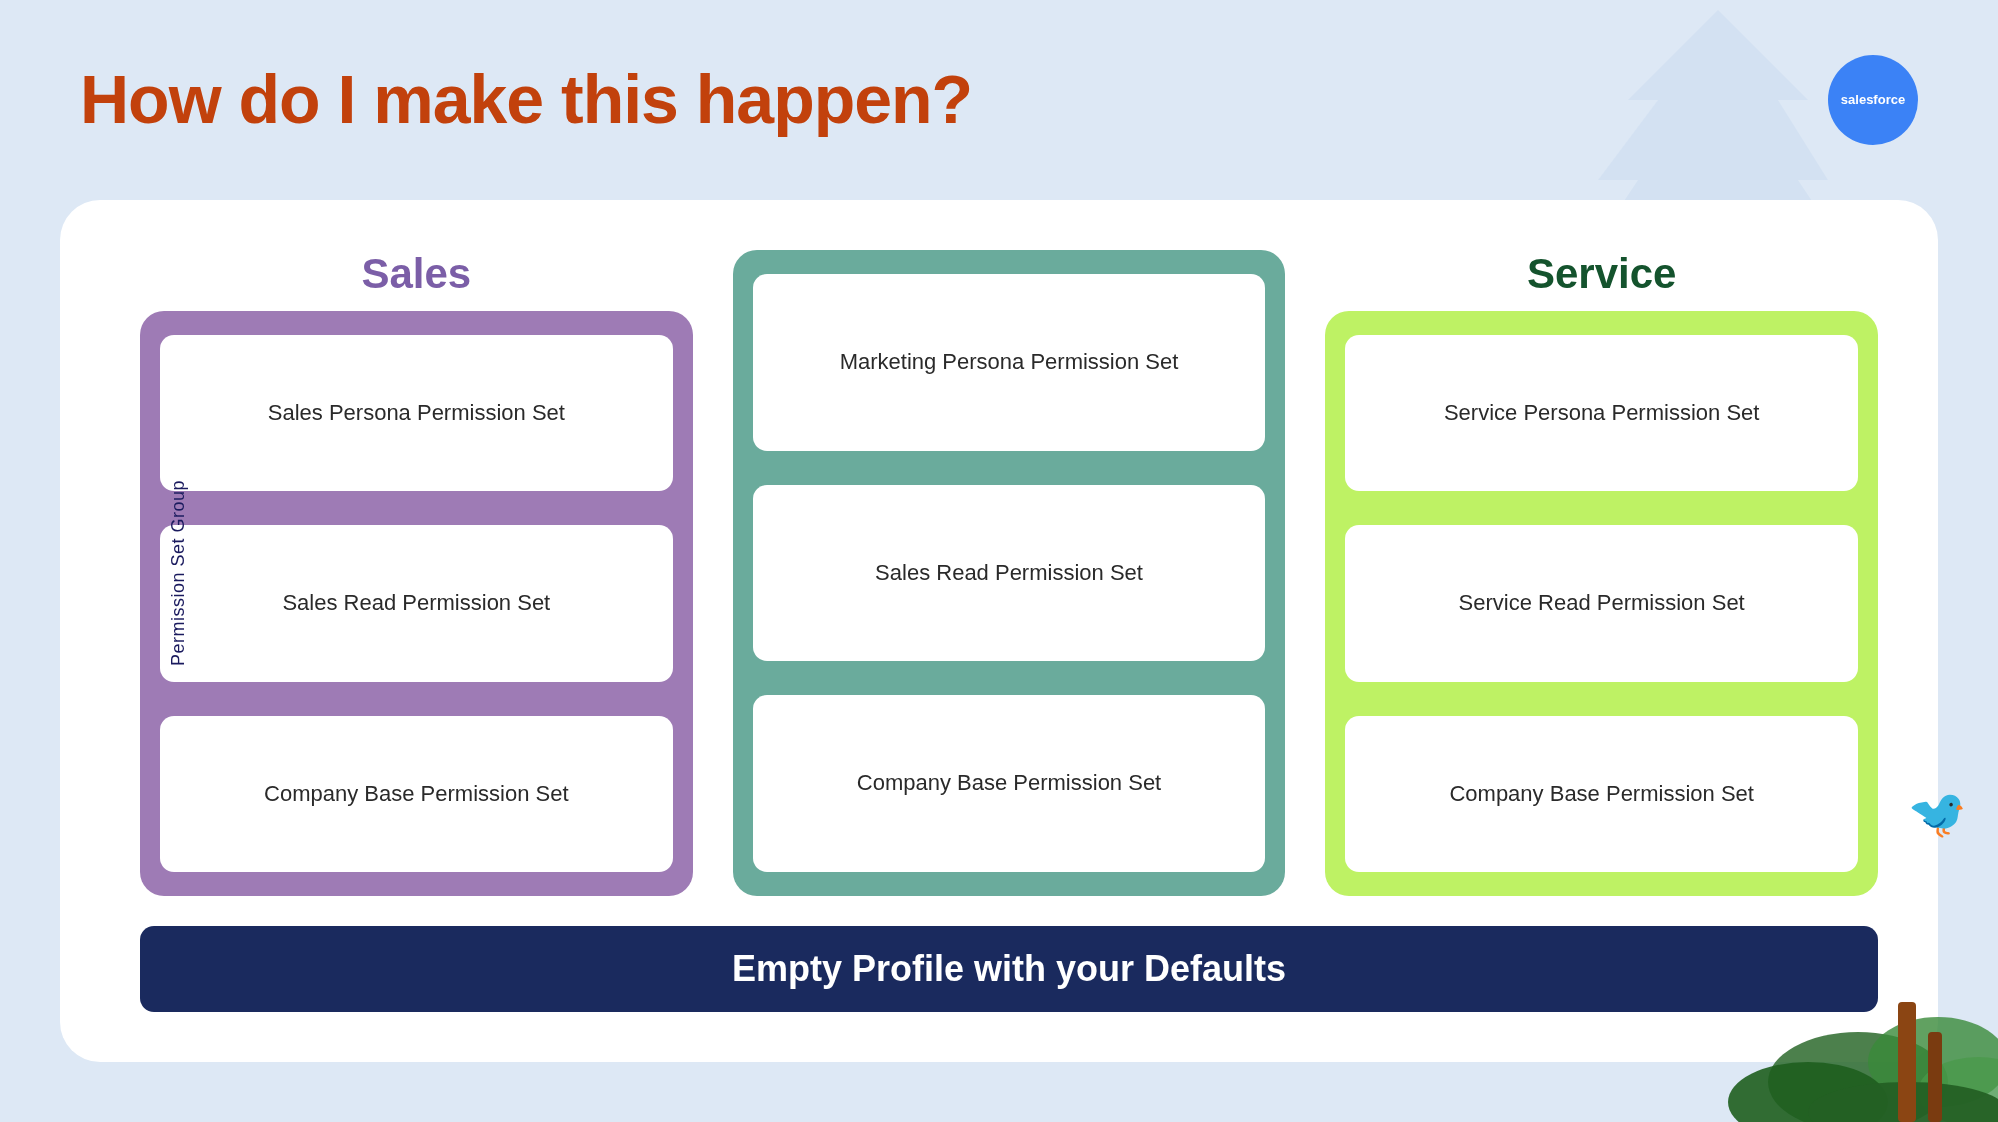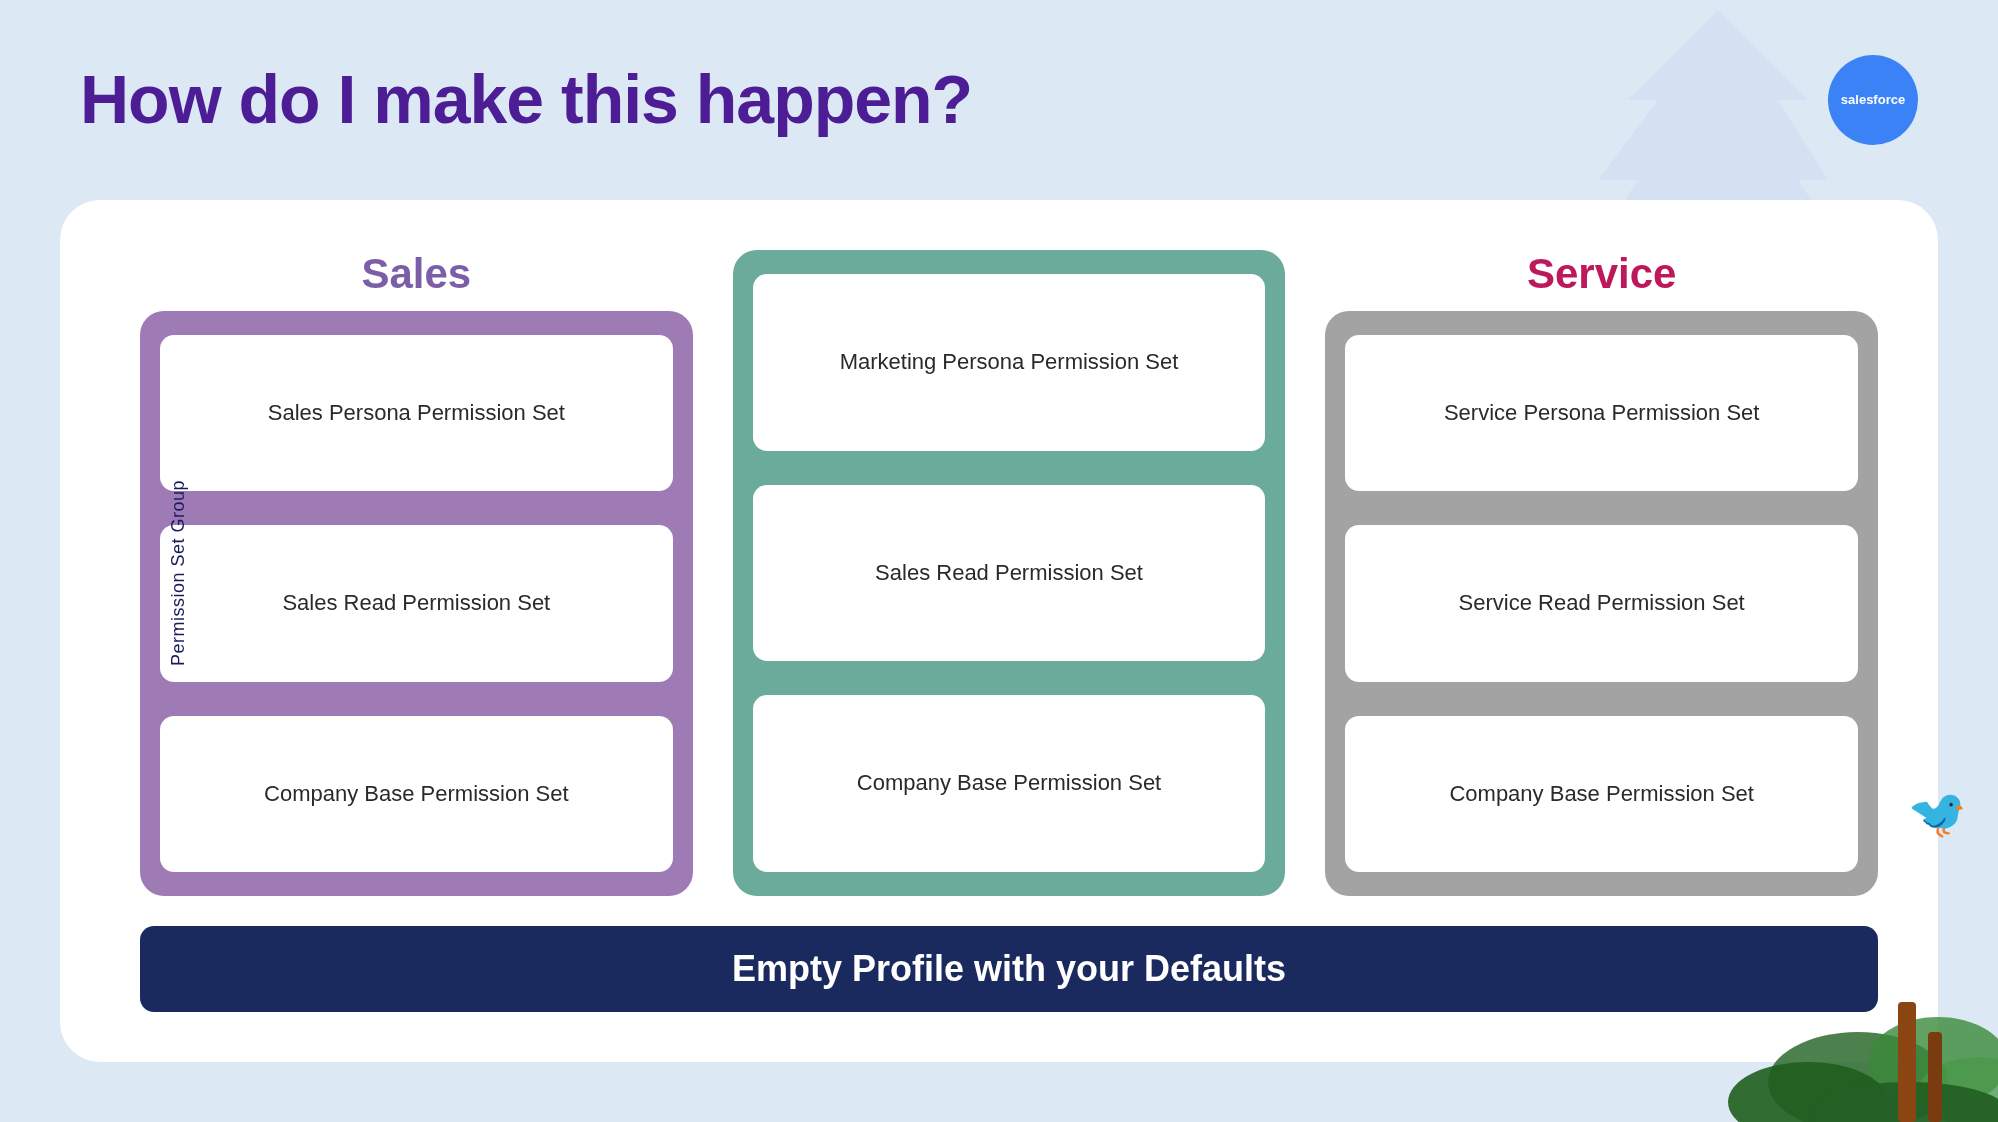--- a/index.html
+++ b/index.html
@@ -30,21 +30,21 @@
       text-align: center;
       line-height: 1.2;
     }
 
     .page-title {
       position: absolute;
       top: 60px;
       left: 80px;
       font-size: 68px;
       font-weight: 800;
-      color: #4c1d95;
+      color: #c2410c;
       letter-spacing: -1px;
     }
 
     .main-card {
       position: absolute;
       top: 200px;
       left: 60px;
       right: 60px;
       bottom: 60px;
       background: white;
@@ -81,35 +81,35 @@
     }
 
     .column-title {
       font-size: 42px;
       font-weight: 700;
       margin-bottom: 13px;
     }
 
     .column-title.sales { color: #7b5ea7; }
     .column-title.marketing { color: #4a9e8e; }
-    .column-title.service { color: #be185d; }
+    .column-title.service { color: #14532d; }
 
     .permission-group {
       width: 100%;
       flex: 1;
       border-radius: 24px;
       padding: 24px 20px;
       display: flex;
       flex-direction: column;
       gap: 34px;
     }
 
     .permission-group.sales { background: #9e7bb5; }
     .permission-group.marketing { background: #6aab9c; }
-    .permission-group.service { background: #a3a3a3; }
+    .permission-group.service { background: #bef264; }
 
     .permission-item {
       background: white;
       border-radius: 14px;
       padding: 28px 24px;
       font-size: 22px;
       font-weight: 500;
       color: #2a2a2a;
       text-align: center;
       flex: 1;

